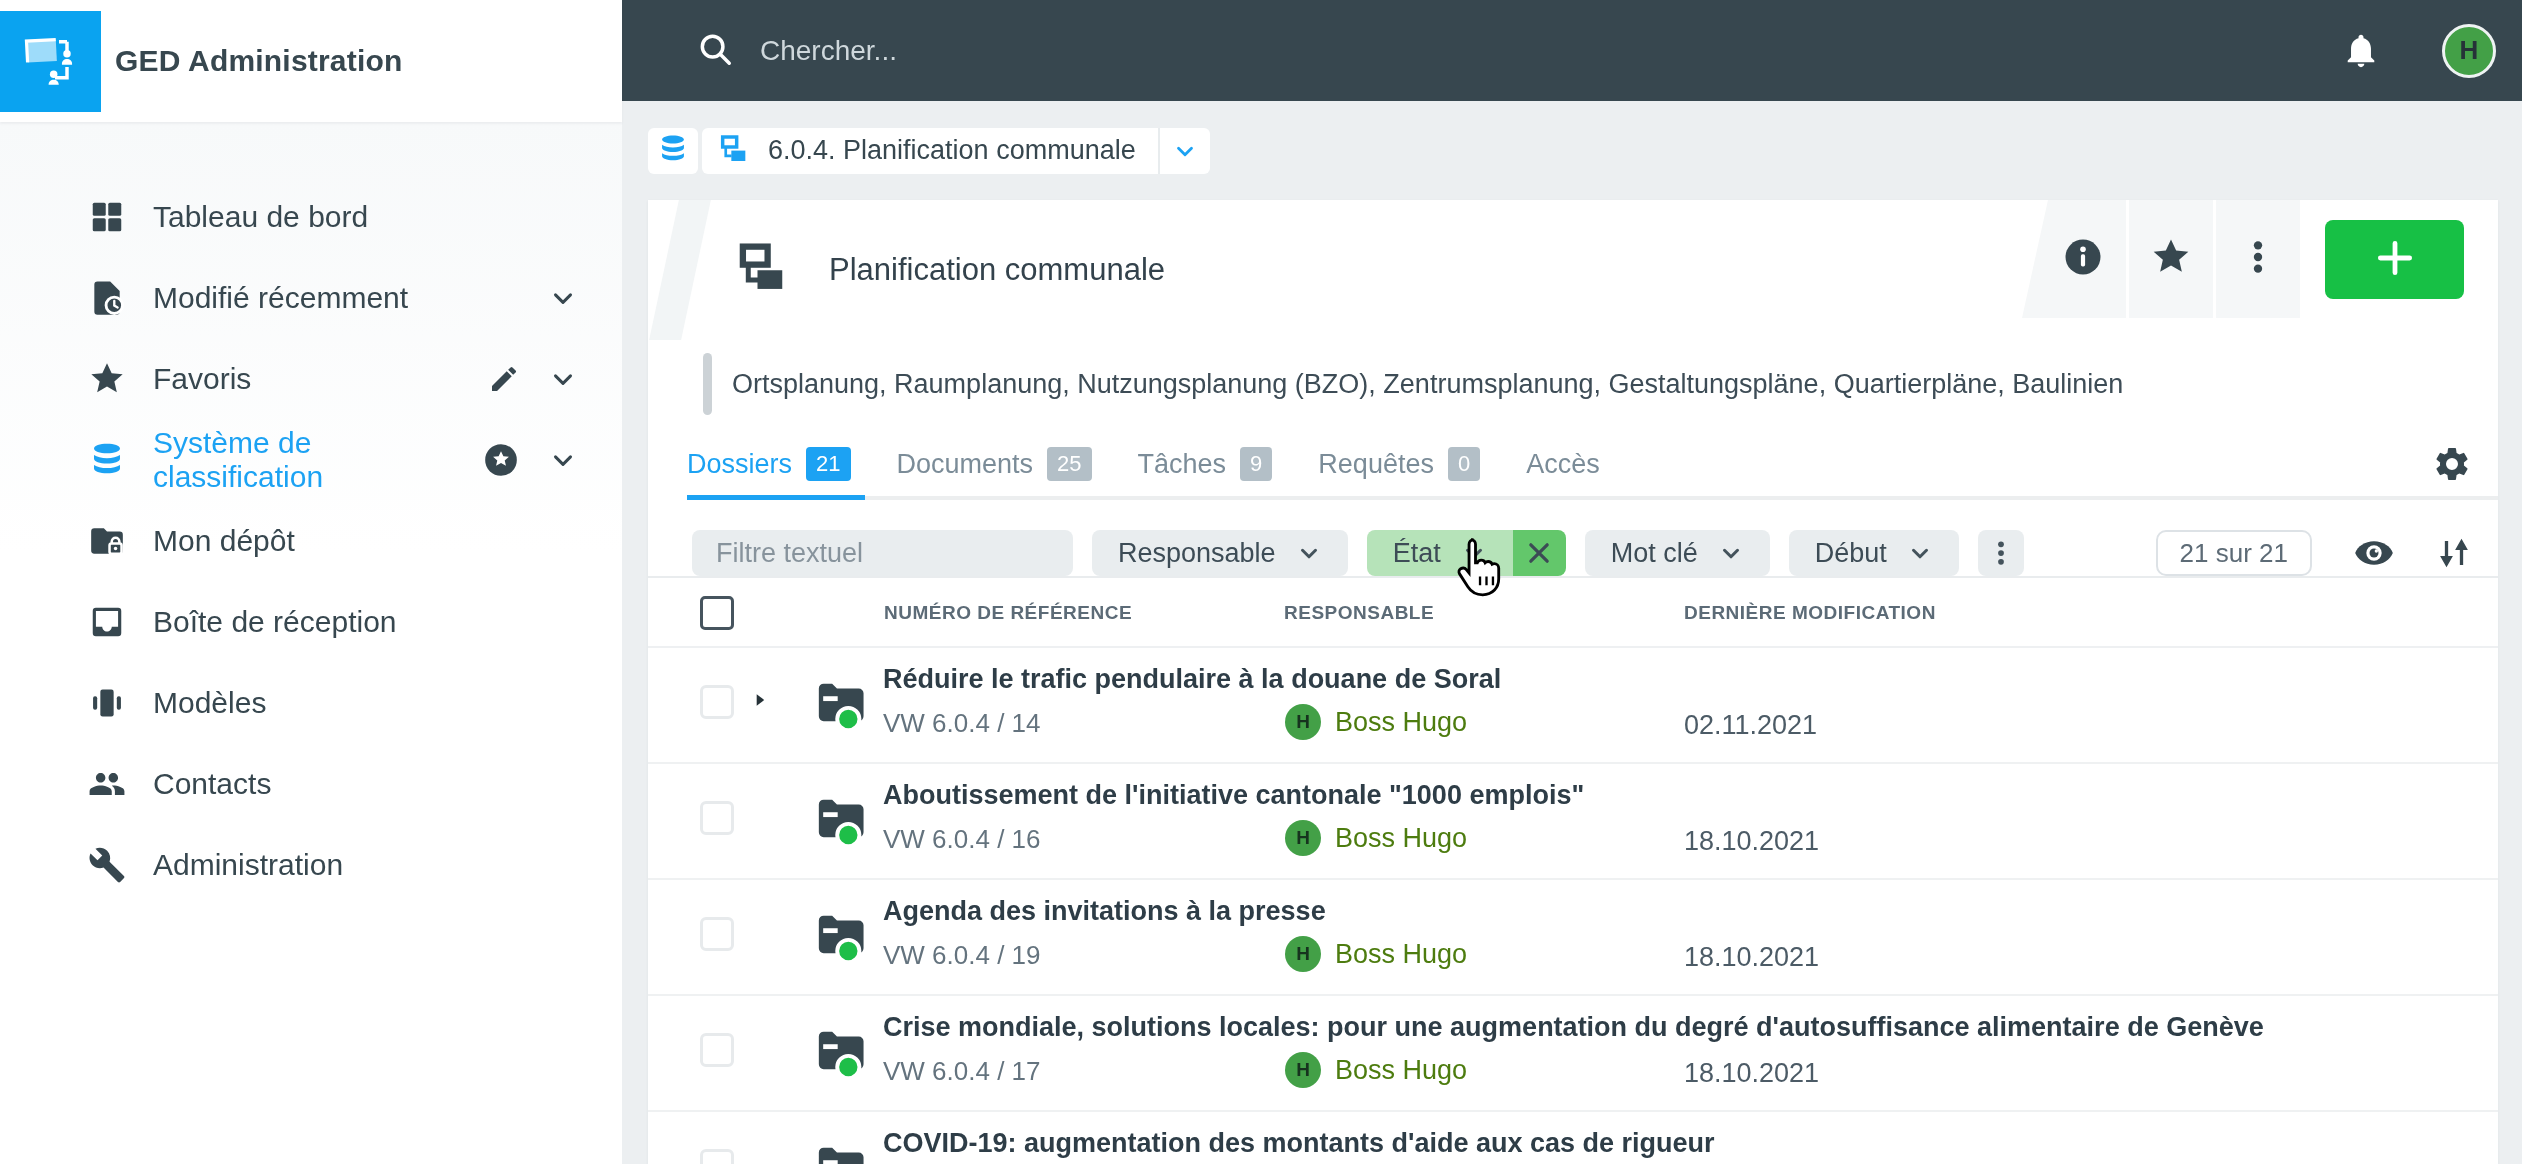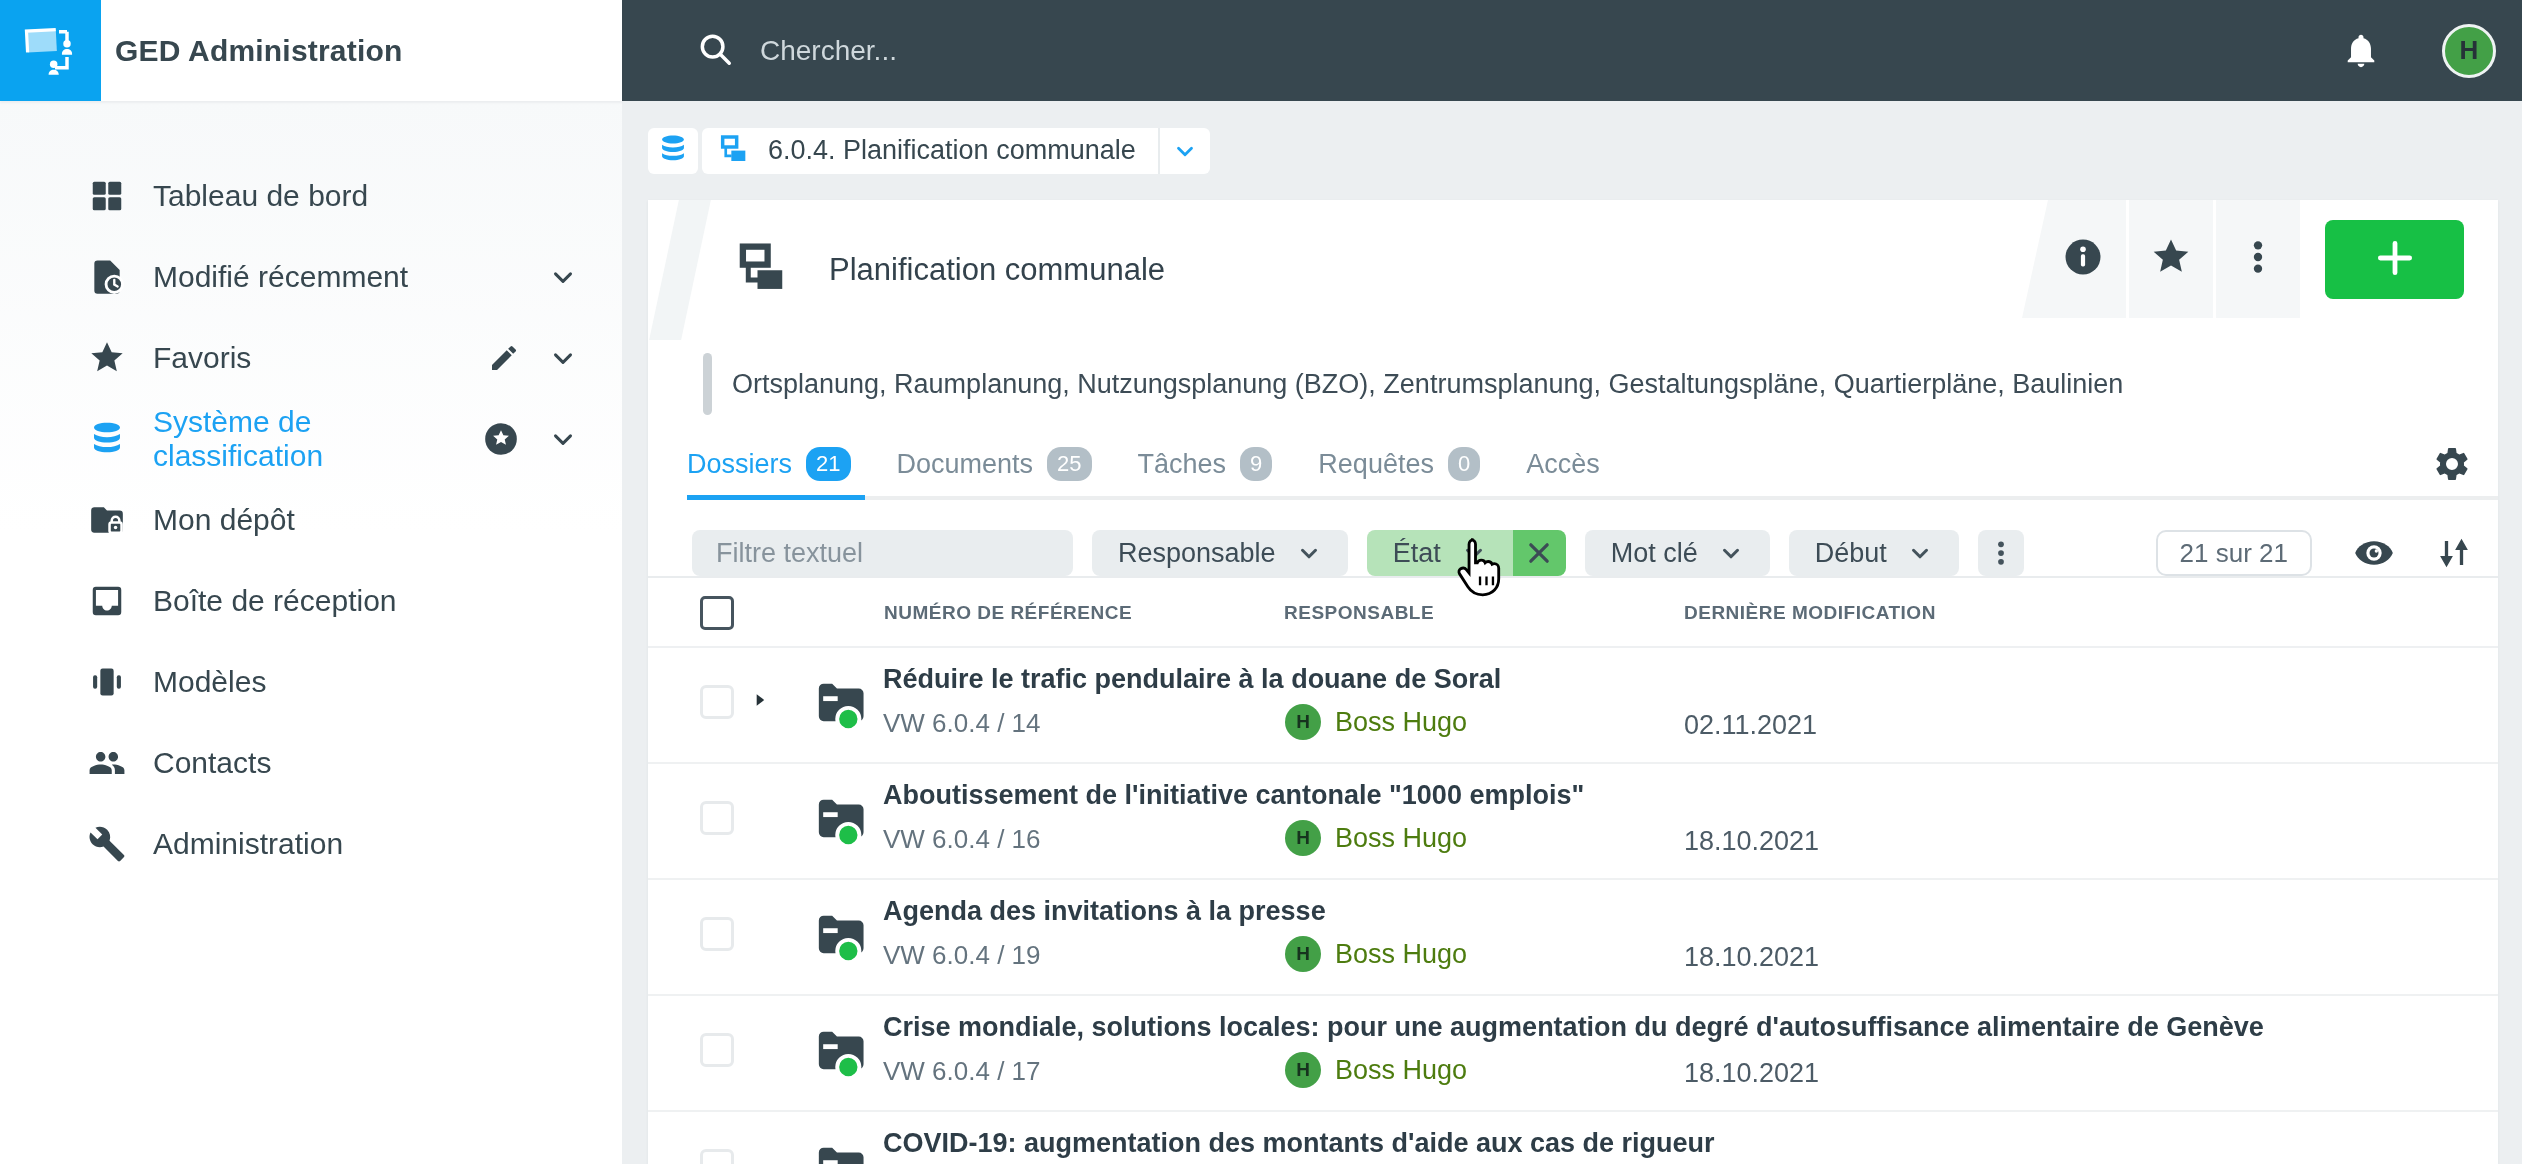--- a/index.html
+++ b/index.html
@@ -1,21 +1,21 @@
 <!DOCTYPE html>
 <html><head>
 <meta charset="utf-8">
 <style>
   * { margin:0; padding:0; box-sizing:border-box; }
   html,body { width:2522px; height:1164px; overflow:hidden; }
   body { font-family:"Liberation Sans", sans-serif; background:#ECEFF1; position:relative; }
 
   
   .sidebar { position:absolute; left:0; top:0; width:622px; height:1164px; background:#fff; z-index:3; }
-  .sidebar-header { height:101px; display:flex; align-items:center; background:#fff; box-shadow:0 2px 2px rgba(60,70,80,.06); position:relative; z-index:2; }
+  .sidebar-header { height:122px; display:flex; align-items:center; background:#fff; box-shadow:0 2px 2px rgba(60,70,80,.06); position:relative; z-index:2; }
   .logo { width:101px; height:101px; background:#0AA3F0; display:flex; align-items:center; justify-content:center; flex:none; }
   .app-title { margin-left:14px; font-size:30px; font-weight:700; color:#37474F; letter-spacing:.2px; }
   .nav { padding-top:54px; background:linear-gradient(#f7f9fa, #ffffff 55%); }
   .nav-item { height:81px; display:flex; align-items:center; padding:0 44px 0 88px; cursor:pointer; }
   .nav-icon { width:38px; height:38px; margin-right:27px; flex:none; display:flex; align-items:center; justify-content:center; }
   .nav-label { font-size:30px; color:#37474F; }
   .nav-item.active .nav-label { color:#1CA2F3; }
   .nav-right { margin-left:auto; display:flex; align-items:center; gap:28px; }
 
   
@@ -49,21 +49,21 @@
   .add-btn { width:139px; height:79px; background:#17C045; border:none; border-radius:8px; margin-left:25px; display:flex; align-items:center; justify-content:center; cursor:pointer; }
 
   .description { display:flex; align-items:center; height:88px; }
   .desc-bar { width:9px; height:62px; background:#CCD2D6; border-radius:5px; margin-left:55px; flex:none; }
   .desc-text { margin-left:20px; font-size:27px; color:#3D4C56; }
 
   .tabs-row { height:72px; display:flex; align-items:center; position:relative; padding:0 26px 0 39px; }
   .tabs-row::after { content:""; position:absolute; left:39px; right:0; bottom:0; height:4px; background:#ECEEEF; }
   .tab { display:flex; align-items:center; margin-right:46px; height:72px; position:relative; cursor:pointer; }
   .tab-label { font-size:27px; font-weight:500; color:#7B8C98; }
-  .tab-badge { margin-left:14px; background:#B3BFC7; color:#fff; font-size:22px; font-weight:500; border-radius:14px; padding:4px 10px; }
+  .tab-badge { margin-left:14px; background:#B3BFC7; color:#fff; font-size:22px; font-weight:500; border-radius:4px; padding:4px 10px; }
   .tab.active .tab-label { color:#1CA2F3; }
   .tab.active .tab-badge { background:#1CA2F3; }
   .tab.active::after { content:""; position:absolute; left:0; right:-14px; bottom:0; height:5px; background:#1CA2F3; z-index:1; }
   .gear-wrap { margin-left:auto; cursor:pointer; display:flex; }
 
   .filter-row { height:78px; display:flex; align-items:flex-end; padding:0 26px 0 44px; border-bottom:2px solid #E9ECEE; position:relative; }
   .filter-input { width:381px; height:46px; background:#E9EDEF; border:none; outline:none; border-radius:8px; font-size:27px; color:#3D4C56; padding:0 24px; font-family:inherit; flex:none; }
   .filter-input::placeholder { color:#87939C; opacity:1; }
   .fbtn { height:46px; background:#E9EDEF; border:none; border-radius:8px; display:flex; align-items:center; justify-content:center; font-size:27px; color:#3D4C56; margin-left:19px; padding:0 26px; gap:20px; cursor:pointer; font-family:inherit; flex:none; }
   .fgroup { display:flex; margin-left:19px; flex:none; }

